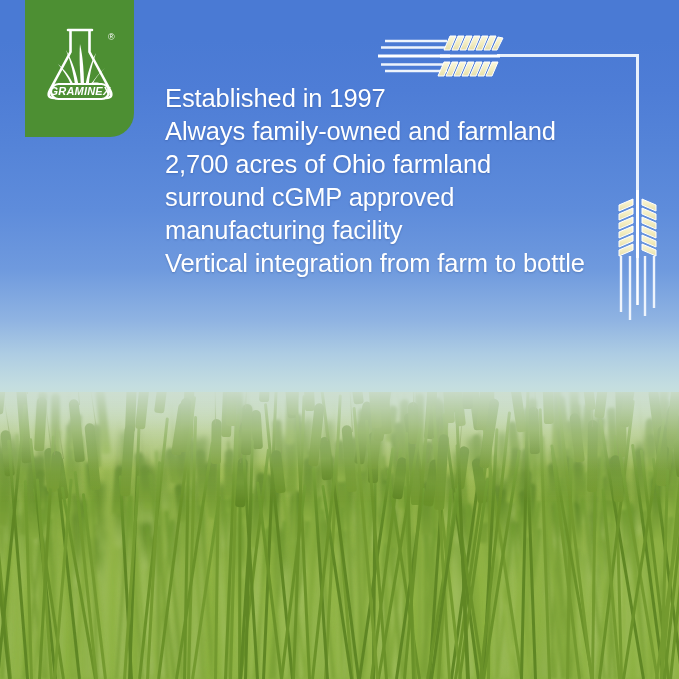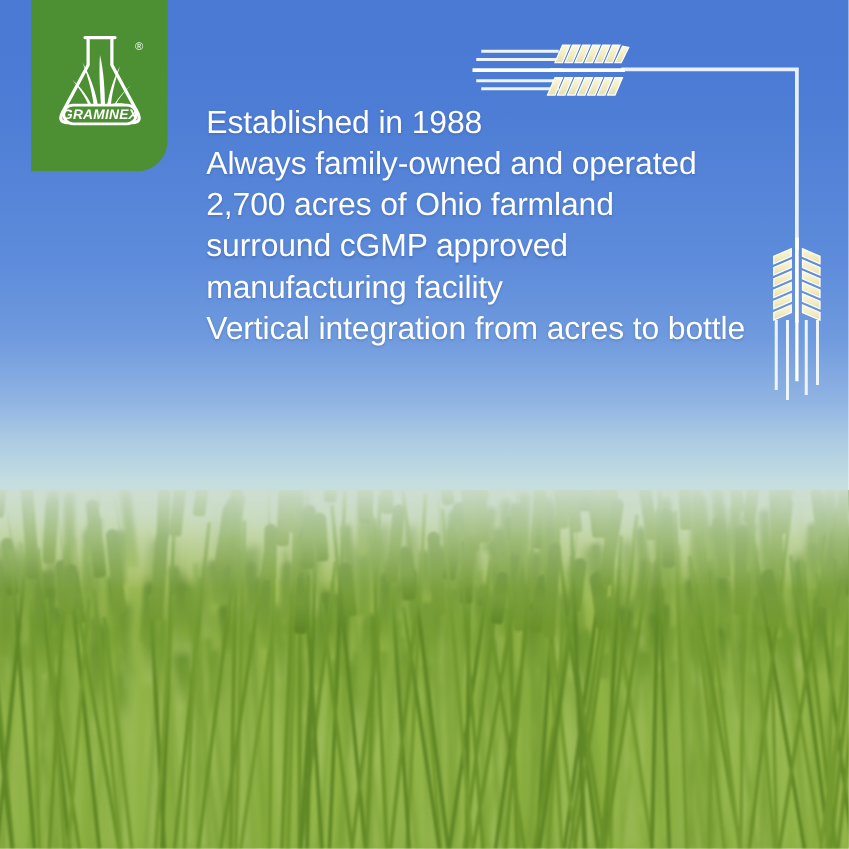--- a/index.html
+++ b/index.html
@@ -1163,19 +1163,19 @@
       </g>
 
       <rect x="12" y="62" width="58" height="15" rx="7.5" fill="#4d8f33" stroke="#ffffff" stroke-width="2.2"></rect>
       <text x="41" y="73.2" text-anchor="middle" font-family="'Liberation Sans', sans-serif" font-size="11" font-weight="bold" font-style="italic" fill="#ffffff" letter-spacing="0.2">GRAMINEX</text>
 
       <text x="69" y="18" font-family="'Liberation Sans', sans-serif" font-size="9" fill="#ffffff">®</text>
     </svg>
   </div>
 
   <div class="copy">
-    <p class="gap-1">Established in 1988</p>
-    <p class="gap-2">Always family-owned and operated</p>
+    <p class="gap-1">Established in 1997</p>
+    <p class="gap-2">Always family-owned and farmland</p>
     <p class="gap-3 wrap" style="width:360px;">2,700 acres of Ohio farmland surround cGMP approved manufacturing facility</p>
-    <p class="gap-4">Vertical integration from acres to bottle</p>
+    <p class="gap-4">Vertical integration from farm to bottle</p>
   </div>
 
 </div>
 
 </body></html>

